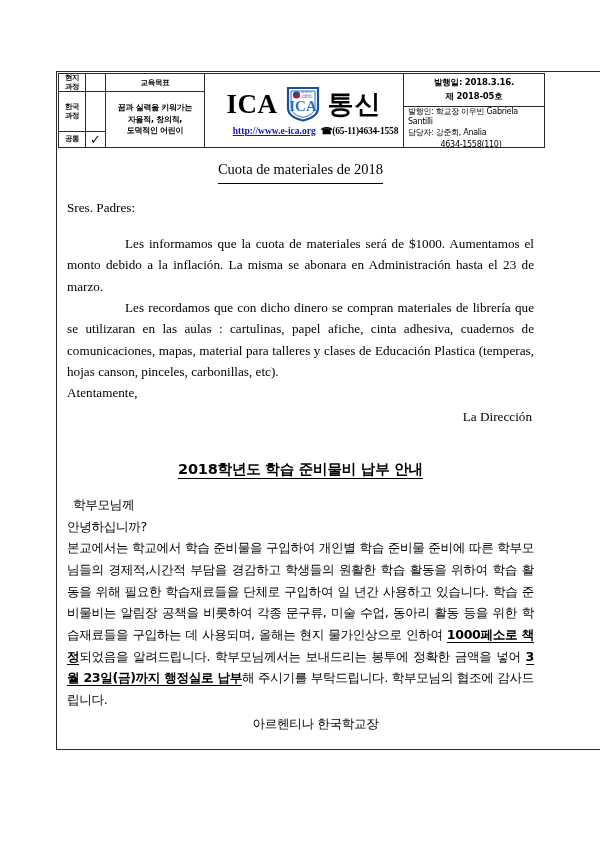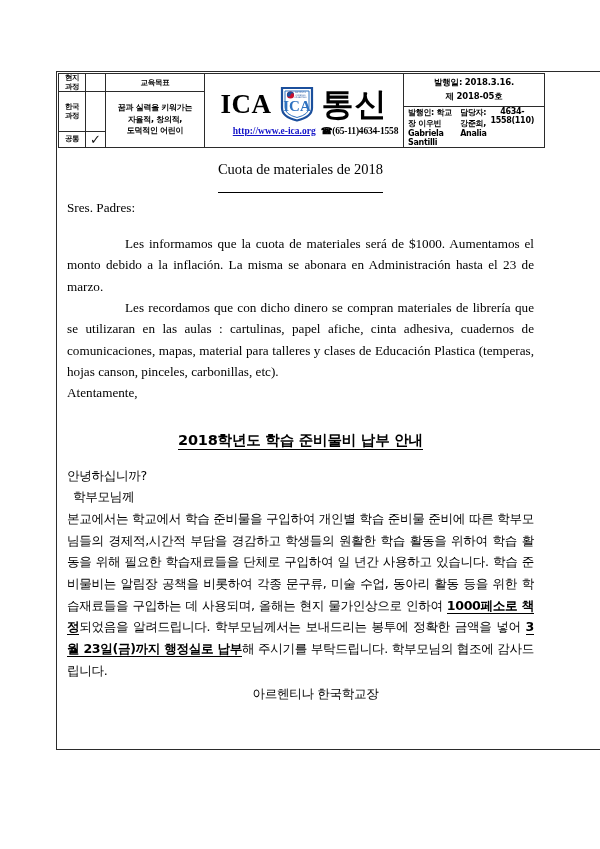--- a/index.html
+++ b/index.html
@@ -83,21 +83,21 @@
   }
   .logo-ica {
     font-family: "Liberation Serif", serif;
     font-size: 27px;
     font-weight: 700;
     letter-spacing: 0.5px;
     line-height: 1;
   }
   .logo-tongsin {
     font-family: "DejaVu Sans", sans-serif;
-    font-size: 32px;
+    font-size: 26px;
     font-weight: 700;
     line-height: 1;
     letter-spacing: 1px;
   }
   .logo-shield { width: 34px; height: 36px; display: block; }
   .logo-url-row {
     display: flex;
     align-items: baseline;
     justify-content: center;
     gap: 5px;
@@ -121,25 +121,25 @@
     justify-content: center;
     gap: 2px;
     border-bottom: 1px solid #2b2b2b;
     font-size: 8.5px;
     font-weight: 700;
     letter-spacing: -0.2px;
   }
   .meta-bottom {
     height: 40px;
     display: flex;
-    flex-direction: row;
-    justify-content: flex-end;
+    flex-direction: column;
+    justify-content: center;
     gap: 1.5px;
     font-size: 8px;
-    font-weight: 700;
+    font-weight: 400;
     letter-spacing: -0.3px;
     text-align: left;
     padding-left: 4px;
   }
   .meta-bottom .meta-tel { text-align: center; padding-right: 10px; }
 
   
   #doc-body {
     position: absolute;
     left: 10px;
@@ -153,40 +153,40 @@
     padding-right: 2px;
     margin-bottom: 4px;
   }
   .es-title {
     text-align: center;
     font-size: 14.5px;
     margin: 0 0 16px 0;
   }
   .es-title span {
     border-bottom: 1px solid #000;
-    padding-bottom: 15px;
+    padding-bottom: 6px;
     text-align: right;
   }
   .salutation { margin-bottom: 14px; }
   .es-para {
     text-align: justify;
     text-justify: inter-word;
     text-indent: 58px;
     margin: 0;
   }
   .closing { margin-top: 0; }
   .signature-es {
     text-align: right;
     padding-right: 2px;
     margin-top: 2px;
   }
 
   
   #korean-section {
-    margin-top: 24px;
+    margin-top: 30px;
     font-family: "DejaVu Sans", sans-serif;
     font-size: 12.6px;
     line-height: 1.72;
     letter-spacing: -0.35px;
   }
   .kr-title {
     text-align: center;
     font-size: 14.5px;
     font-weight: 700;
     margin: 0 0 12px 0;
@@ -277,28 +277,29 @@
     <div class="es-title"><span>Cuota de materiales de 2018</span></div>
 
     <div class="salutation">Sres. Padres:</div>
 
     <p class="es-para">Les informamos que la cuota de materiales será de $1000. Aumentamos el monto debido a la inflación. La misma se abonara en Administración hasta el 23 de marzo.</p>
 
     <p class="es-para">Les recordamos que con dicho dinero se compran materiales de librería que se utilizaran en las aulas : cartulinas, papel afiche, cinta adhesiva, cuadernos de comunicaciones, mapas, material para talleres y clases de Educación Plastica (temperas, hojas canson, pinceles, carbonillas, etc).</p>
 
     <div class="closing">Atentamente,</div>
 
+    <div class="signature-es">La Dirección</div>
 
     <div id="korean-section">
 
       <div class="kr-title"><span>2018학년도 학습 준비물비 납부 안내</span></div>
 
+      <div class="kr-line indented">학부모님께</div>
+
       <div class="kr-line">안녕하십니까?</div>
-
-      <div class="kr-line indented">학부모님께</div>
 
       <p class="kr-para"><span>본교에서는 학교에서 학습 준비물을 구입하여 개인별 학습 준비물 준비에 따른 학부모님들의 경제적,시간적 부담을 경감하고 학생들의 원활한 학습 활동을 위하여 학습 활동을 위해 필요한 학습재료들을 단체로 구입하여 일 년간 사용하고 있습니다. 학습 준비물비는 알림장 공책을 비롯하여 각종 문구류, 미술 수업, 동아리 활동 등을 위한 학습재료들을 구입하는 데 사용되며, 올해는 현지 물가인상으로 인하여 </span><span class="kr-u">1000페소로 책정</span><span>되었음을 알려드립니다. 학부모님께서는 보내드리는 봉투에 정확한 금액을 넣어 </span><span class="kr-u">3월 23일(금)까지 행정실로 납부</span><span>해 주시기를 부탁드립니다. 학부모님의 협조에 감사드립니다.</span></p>
 
       <div class="signature-kr">아르헨티나 한국학교장</div>
 
     </div>
   </div>
 </div>
 
 </body></html>

